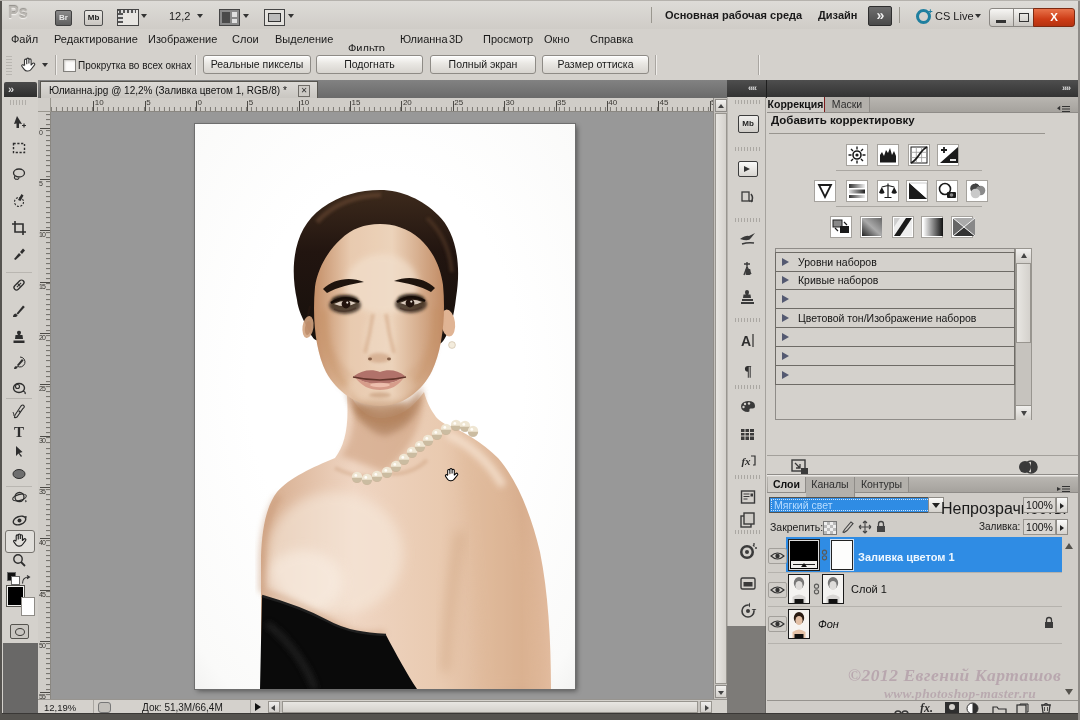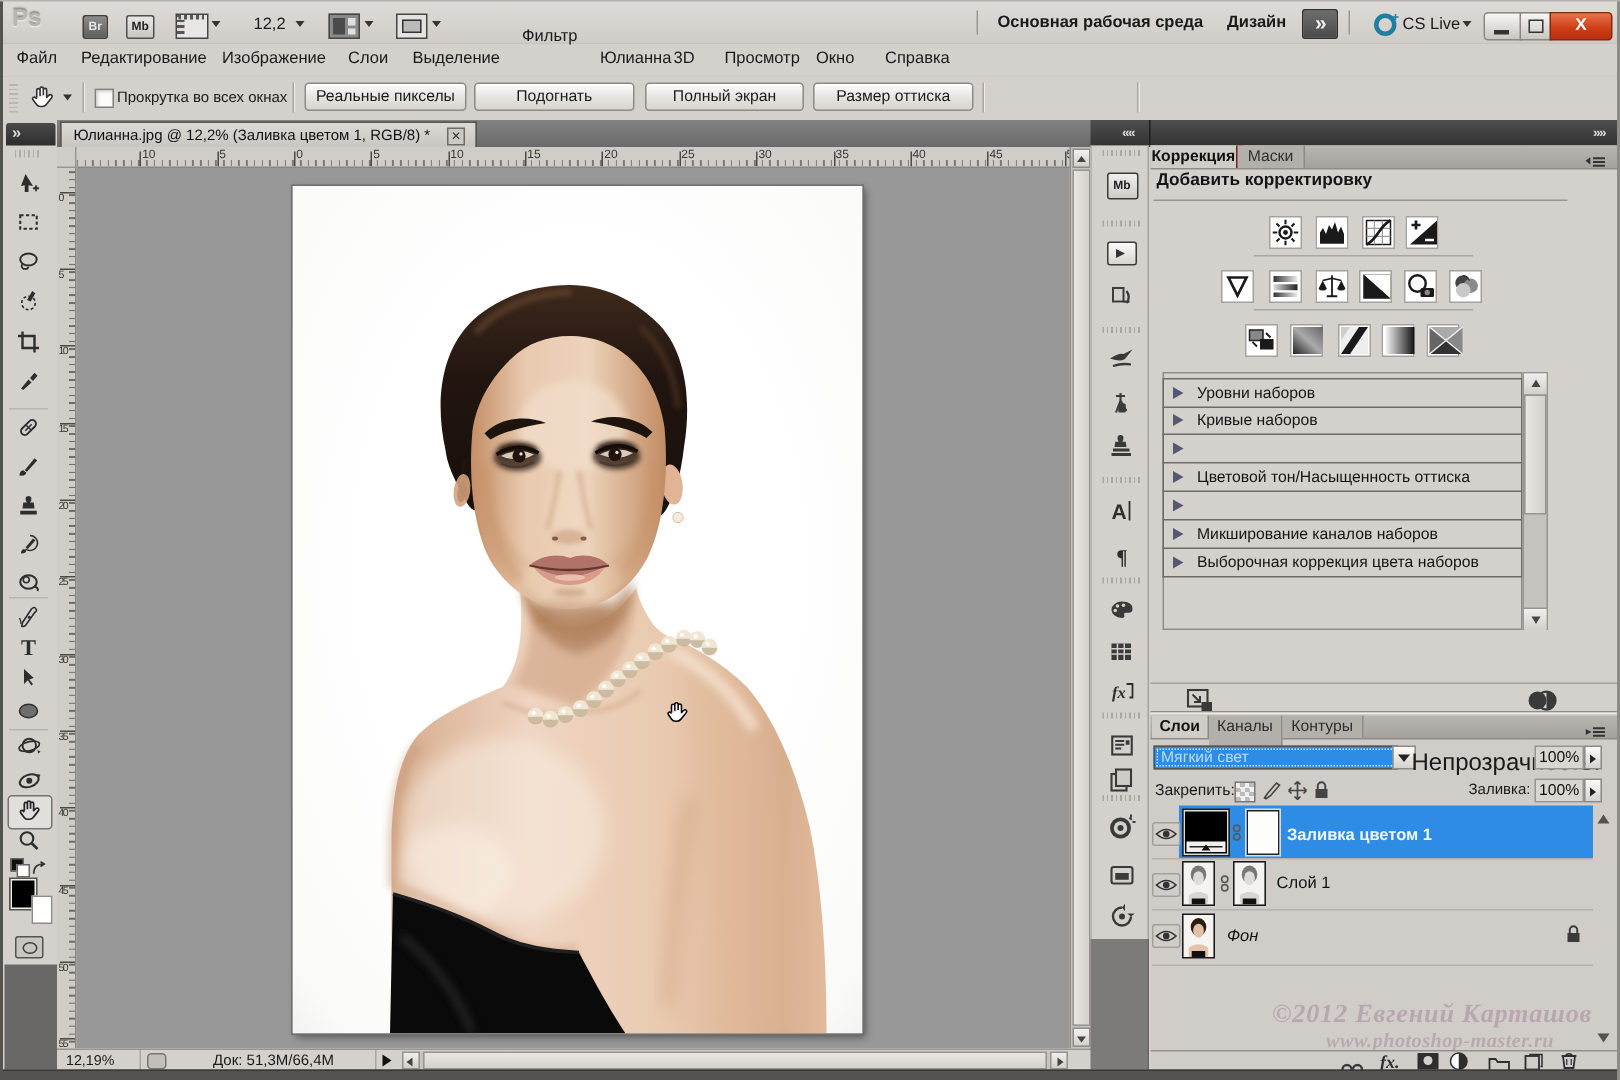--- a/index.html
+++ b/index.html
@@ -55,21 +55,21 @@
  <div class="abs" style="left:5px;top:4px;width:8px;height:7px;border:1.5px solid #333;"></div>
 </div>
 <div class="abs" style="left:1033px;top:8px;width:40px;height:17px;background:linear-gradient(#e8734b,#cd3c16 60%,#b53210);border:1px solid #7d2a12;border-radius:0 3px 3px 0;color:#fff;font-size:11.5px;font-weight:bold;text-align:center;line-height:16px;">X</div>
 
 <div class="abs" style="left:0;top:29px;width:1080px;height:22px;background:#d4d1cc;border-bottom:1px solid #b3b0ab;"></div>
 <div class="abs txt" style="left:11px;top:33px;">Файл</div>
 <div class="abs txt" style="left:54px;top:33px;">Редактирование</div>
 <div class="abs txt" style="left:148px;top:33px;">Изображение</div>
 <div class="abs txt" style="left:232px;top:33px;">Слои</div>
 <div class="abs txt" style="left:275px;top:33px;">Выделение</div>
-<div class="abs txt" style="left:348px;top:18px;">Фильтр</div>
+<div class="abs txt" style="left:348px;top:42px;">Фильтр</div>
 <div class="abs txt" style="left:400px;top:33px;">Юлианна</div>
 <div class="abs txt" style="left:449px;top:33px;">3D</div>
 <div class="abs txt" style="left:483px;top:33px;">Просмотр</div>
 <div class="abs txt" style="left:544px;top:33px;">Окно</div>
 <div class="abs txt" style="left:590px;top:33px;">Справка</div>
 
 <div class="abs" style="left:0;top:51px;width:1080px;height:29px;background:#d4d1cc;border-bottom:1px solid #8f8c88;"></div>
 <div class="grip" style="left:6px;top:56px;height:19px;"></div>
 <svg class="abs" style="left:19px;top:56px;" width="18" height="18" viewBox="0 0 18 18">
     <path d="M5.5 9 V4.2 a1.1 1.1 0 0 1 2.2 0 V8 M7.7 7.5 V3.2 a1.1 1.1 0 0 1 2.2 0 V7.5 M9.9 7.5 V4 a1.1 1.1 0 0 1 2.2 0 V9 l1.6-1.6 a1.2 1.2 0 0 1 1.7 1.7 L12 13.5 q-1 1.5-3 1.5 H8 q-1.6 0-2.6-1.3 L3 10.5 a1.1 1.1 0 0 1 1.7-1.4 l0.8 0.9" fill="#fff" stroke="#333" stroke-width="1.1" stroke-linejoin="round"></path>
@@ -704,32 +704,30 @@
     </div>
     <div class="lrow" style="top:271px;">
       <div class="ltri"></div>
       <div style="margin-left:22px;">Кривые наборов</div>
     </div>
     <div class="lrow" style="top:290px;">
       <div class="ltri"></div>
     </div>
     <div class="lrow" style="top:309px;">
       <div class="ltri"></div>
-      <div style="margin-left:22px;">Цветовой тон/Насыщенность оттиска</div>
+      <div style="margin-left:22px;">Цветовой тон/Изображение наборов</div>
     </div>
     <div class="lrow" style="top:328px;">
       <div class="ltri"></div>
     </div>
     <div class="lrow" style="top:347px;">
       <div class="ltri"></div>
-      <div style="margin-left:22px;">Микширование каналов наборов</div>
     </div>
     <div class="lrow" style="top:366px;">
       <div class="ltri"></div>
-      <div style="margin-left:22px;">Выборочная коррекция цвета наборов</div>
     </div>
     <div class="abs" style="left:1015px;top:248px;width:17px;height:172px;background:#c6c3be;border:1px solid #98958f;box-sizing:border-box;"></div>
     <div class="abs" style="left:1016px;top:249px;width:15px;height:14px;background:linear-gradient(#f0efed,#d2cfca);border-bottom:1px solid #98958f;">
       <div style="margin:4px auto 0;width:0;border-bottom:5px solid #444;border-left:3.5px solid transparent;border-right:3.5px solid transparent;"></div>
     </div>
     <div class="abs" style="left:1016px;top:405px;width:15px;height:14px;background:linear-gradient(#f0efed,#d2cfca);border-top:1px solid #98958f;">
       <div style="margin:5px auto 0;width:0;border-top:5px solid #444;border-left:3.5px solid transparent;border-right:3.5px solid transparent;"></div>
     </div>
     <div class="abs" style="left:1016px;top:263px;width:15px;height:80px;background:linear-gradient(90deg,#e8e6e2,#d4d1cc);border:1px solid #98958f;box-sizing:border-box;"></div>
     <div class="abs" style="left:767px;top:455px;width:313px;height:1px;background:#a3a09b;"></div>

